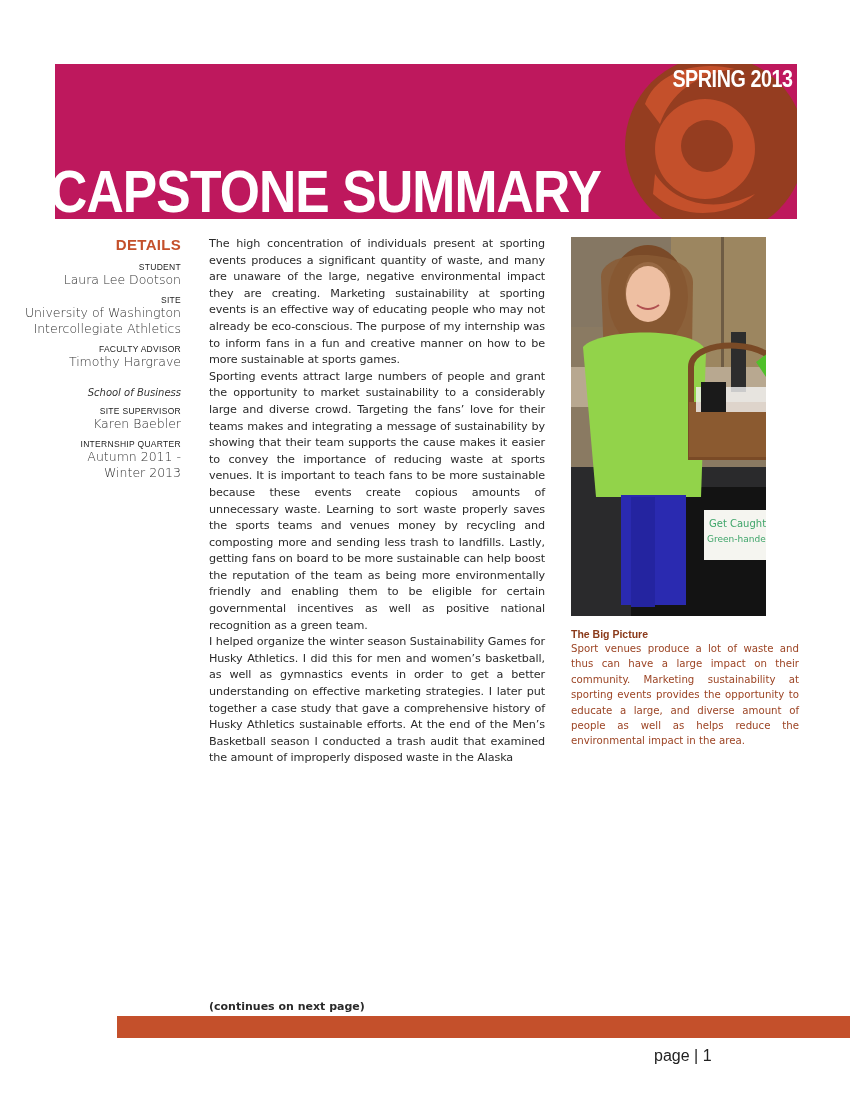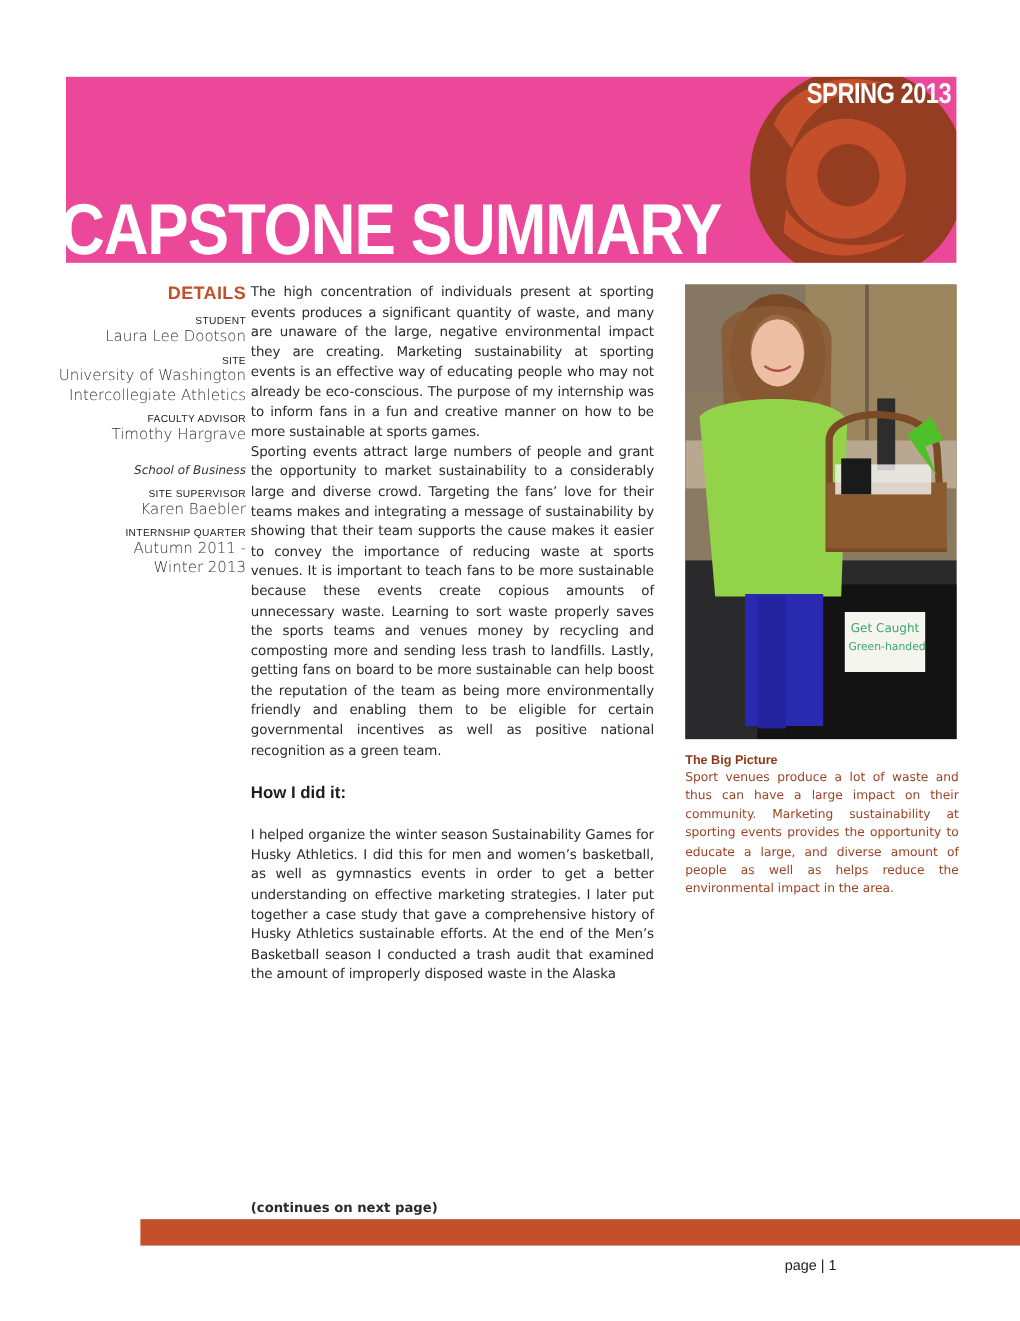--- a/index.html
+++ b/index.html
@@ -1,38 +1,38 @@
 <!DOCTYPE html>
 <html><head>
 <meta charset="utf-8">
 <style>
   * { margin: 0; padding: 0; box-sizing: border-box; }
   html, body { width: 850px; height: 1101px; background: #ffffff; overflow: hidden; }
   body { position: relative; font-family: "DejaVu Sans", sans-serif; color: #222; }
 
   .banner {
     position: absolute; left: 55px; top: 64px; width: 742px; height: 155px;
-    background: #ec4899; overflow: hidden;
+    background: #be185d; overflow: hidden;
   }
   .swirl { position: absolute; left: 0; top: 0; width: 742px; height: 155px; }
   .season {
     position: absolute; right: 4px; top: 1px;
     font-family: "Liberation Sans", sans-serif; font-weight: bold;
     font-size: 24px; color: #ffffff; letter-spacing: -0.5px;
     transform: scaleX(0.82); transform-origin: right top;
   }
   .page-title {
     position: absolute; left: 50px; top: 162px;
     font-family: "Liberation Sans", sans-serif; font-weight: bold;
     font-size: 60px; line-height: 60px; color: #ffffff;
     letter-spacing: -1px; transform: scaleX(0.86); transform-origin: left top;
     white-space: nowrap;
   }
 
-  .details { position: absolute; left: 40px; top: 236px; width: 165px; text-align: right; }
+  .details { position: absolute; left: 16px; top: 236px; width: 165px; text-align: right; }
   .details-heading {
     font-family: "Liberation Sans", sans-serif; font-weight: bold;
     font-size: 15px; color: #c4502b; letter-spacing: 0.3px; margin-bottom: 9px;
   }
   .detail-label {
     font-family: "Liberation Sans", sans-serif; font-size: 8.5px;
     text-transform: uppercase; color: #222; letter-spacing: 0.3px; margin-top: 7px;
   }
   .detail-value { font-size: 12.5px; line-height: 16px; color: #333; font-weight: 300; }
   .detail-sub { font-size: 10px; font-style: italic; color: #333; line-height: 13px; margin-top: 16px; }
@@ -45,28 +45,28 @@
   .section-heading {
     font-family: "Liberation Sans", sans-serif; font-weight: bold;
     font-size: 14px; color: #1e1e1e; margin-top: 18px; margin-bottom: 20px;
   }
   .para {
     font-size: 11.2px; line-height: 16.6px; color: #2a2a2a;
     text-align: justify; letter-spacing: -0.1px;
   }
   .continues { position: absolute; left: 209px; top: 1000px; font-size: 11px; color: #2a2a2a; font-weight: bold; }
 
-  .photo { position: absolute; left: 571px; top: 237px; width: 226px; height: 379px; overflow: hidden; background: #7a6a55; }
+  .photo { position: absolute; left: 571px; top: 237px; width: 195px; height: 379px; overflow: hidden; background: #7a6a55; }
 
   .caption { position: absolute; left: 571px; top: 627px; width: 228px; }
   .caption-title { font-family: "Liberation Sans", sans-serif; font-weight: bold; font-size: 10.5px; color: #8b3a1a; line-height: 14px; }
   .caption-text { font-size: 10.2px; line-height: 15.4px; color: #9c4424; text-align: justify; }
 
   .footer-bar { position: absolute; left: 117px; top: 1016px; width: 733px; height: 22px; background: #c4502b; }
-  .page-number { position: absolute; left: 654px; top: 1047px; font-size: 12px; color: #222; font-family: "Liberation Sans", sans-serif; }
+  .page-number { position: absolute; left: 654px; top: 1047px; font-size: 16px; color: #222; font-family: "Liberation Sans", sans-serif; }
 </style>
 </head>
 <body>
 
 <div class="banner">
   <svg class="swirl" viewBox="0 0 742 155">
     <path d="M 600 -10 C 560 0, 540 40, 540 80 C 540 140, 600 180, 660 175 C 720 170, 760 120, 742 60 L 742 155 L 540 155 Z" fill="#953d20" opacity="0"></path>
     <circle cx="660" cy="82" r="90" fill="#953d20"></circle>
     <path d="M 590 40 C 600 10, 640 -5, 680 5 C 640 10, 615 30, 605 60 Z" fill="#c4502b"></path>
     <circle cx="650" cy="85" r="50" fill="#c4502b"></circle>
@@ -98,21 +98,20 @@
   <div class="detail-value">Autumn 2011 -</div>
   <div class="detail-value">Winter 2013</div>
 </div>
 
 <div class="main">
 
   <div class="para">The high concentration of individuals present at sporting events produces a significant quantity of waste, and many are unaware of the large, negative environmental impact they are creating. Marketing sustainability at sporting events is an effective way of educating people who may not already be eco-conscious. The purpose of my internship was to inform fans in a fun and creative manner on how to be more sustainable at sports games.</div>
 
   <div class="para">Sporting events attract large numbers of people and grant the opportunity to market sustainability to a considerably large and diverse crowd. Targeting the fans’ love for their teams makes and integrating a message of sustainability by showing that their team supports the cause makes it easier to convey the importance of reducing waste at sports venues. It is important to teach fans to be more sustainable because these events create copious amounts of unnecessary waste. Learning to sort waste properly saves the sports teams and venues money by recycling and composting more and sending less trash to landfills. Lastly, getting fans on board to be more sustainable can help boost the reputation of the team as being more environmentally friendly and enabling them to be eligible for certain governmental incentives as well as positive national recognition as a green team.</div>
 
-  <div class="section-heading">How I did it:</div>
   <div class="para">I helped organize the winter season Sustainability Games for Husky Athletics. I did this for men and women’s basketball, as well as gymnastics events in order to get a better understanding on effective marketing strategies. I later put together a case study that gave a comprehensive history of Husky Athletics sustainable efforts. At the end of the Men’s Basketball season I conducted a trash audit that examined the amount of improperly disposed waste in the Alaska</div>
 </div>
 <div class="continues">(continues on next page)</div>
 
 <div class="photo">
   <svg width="227" height="379" viewBox="0 0 227 379">
     <rect x="0" y="0" width="227" height="379" fill="#8a7a62"></rect>
     <rect x="100" y="0" width="127" height="130" fill="#9c8660"></rect>
     <rect x="0" y="0" width="100" height="90" fill="#857763"></rect>
     <rect x="150" y="0" width="3" height="130" fill="#6e5c44"></rect>

